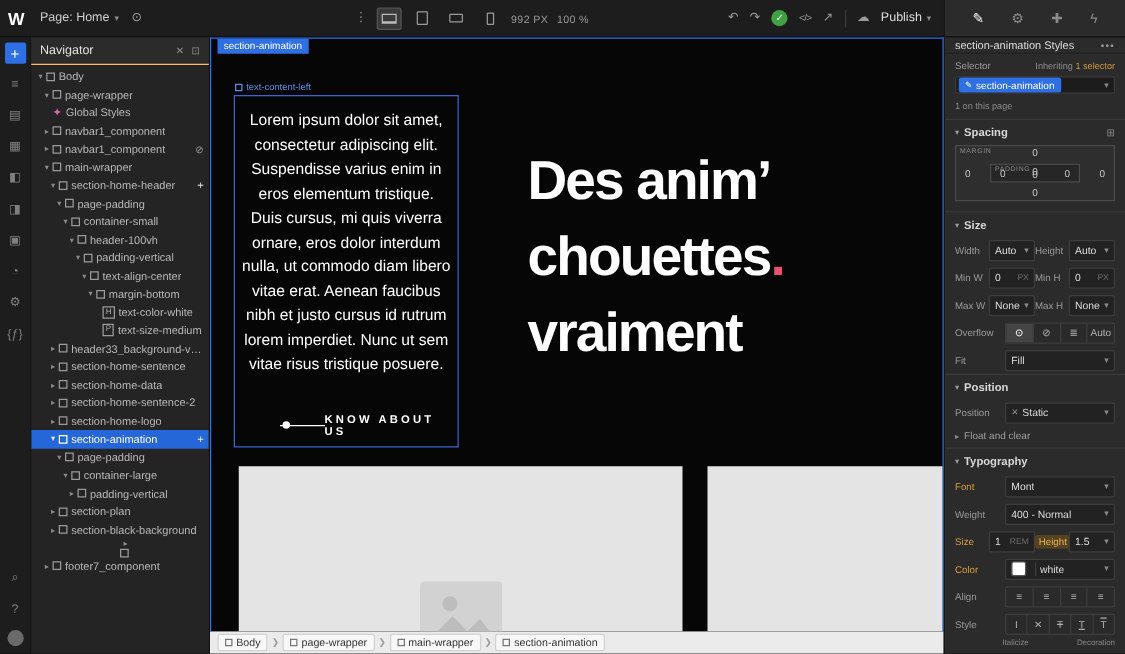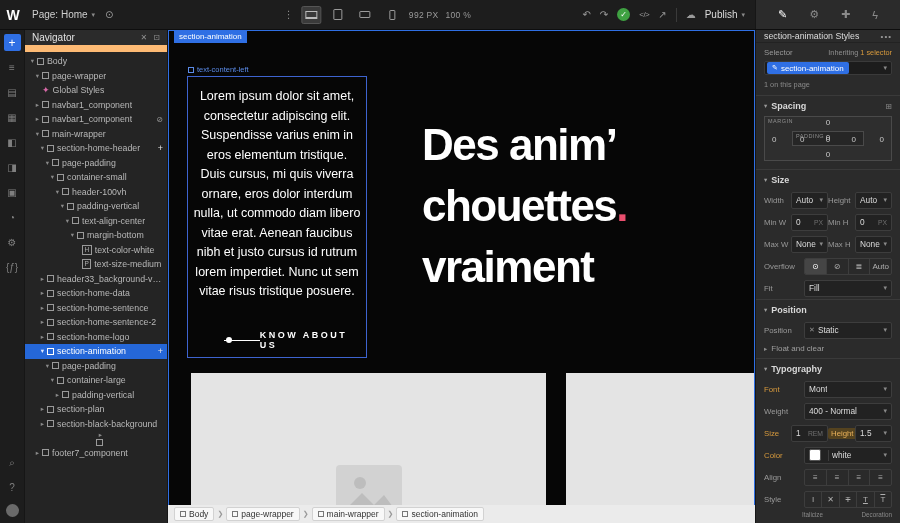--- a/index.html
+++ b/index.html
@@ -44,21 +44,21 @@
   flex-direction:column;align-items:center;padding:4px 0 6px;gap:8px;flex-shrink:0}
 .ric{width:17px;height:17px;display:flex;align-items:center;justify-content:center;
   color:#7f7f7f;font-size:10px;cursor:pointer}
 .ric.accent{background:#2f6fe4;color:#fff;border-radius:2px;font-size:12px}
 .rail-spacer{flex:1}
 .avatar{width:13px;height:13px;border-radius:50%;background:#6a6a6a}
 
 
 .nav-panel{width:143px;background:#242424;border-right:1px solid #161616;display:flex;
   flex-direction:column;flex-shrink:0}
-.nav-header{height:22px;background:#2b2b2b;border-bottom:7px solid #fdba74;display:flex;
+.nav-header{height:22px;background:#2b2b2b;border-bottom:1px solid #fdba74;display:flex;
   align-items:center;justify-content:space-between;padding:0 7px;font-size:10px;color:#e2e2e2}
 .nh-icons{display:flex;gap:6px;color:#8f8f8f;font-size:8px}
 .tree{flex:1;overflow:hidden;padding-top:2px}
 .trow{height:14.5px;display:flex;align-items:center;font-size:8.8px;color:#b8b8b8;
   padding-right:4px;white-space:nowrap;cursor:pointer}
 .trow.selected{background:#2567d8;color:#fff}
 .caret{width:9px;font-size:6.5px;color:#8a8a8a;text-align:center;flex-shrink:0}
 .trow.selected .caret{color:#dfe9ff}
 .bicon{width:7px;height:7px;border:1px solid #9a9a9a;margin-right:3px;flex-shrink:0}
 .trow.selected .bicon{border-color:#fff}
@@ -314,26 +314,26 @@
             <span class="tlabel">text-size-medium</span>
           </div>
           <div class="trow" style="padding-left: 13px;">
             <span class="caret">▸</span>
             <span class="bicon"></span>
             <span class="tlabel">header33_background-video-wrapper</span>
           </div>
           <div class="trow" style="padding-left: 13px;">
             <span class="caret">▸</span>
             <span class="bicon"></span>
+            <span class="tlabel">section-home-sentence</span>
+          </div>
+          <div class="trow" style="padding-left: 13px;">
+            <span class="caret">▸</span>
+            <span class="bicon"></span>
             <span class="tlabel">section-home-data</span>
-          </div>
-          <div class="trow" style="padding-left: 13px;">
-            <span class="caret">▸</span>
-            <span class="bicon"></span>
-            <span class="tlabel">section-home-sentence</span>
           </div>
           <div class="trow" style="padding-left: 13px;">
             <span class="caret">▸</span>
             <span class="bicon"></span>
             <span class="tlabel">section-home-sentence-2</span>
           </div>
           <div class="trow" style="padding-left: 13px;">
             <span class="caret">▸</span>
             <span class="bicon"></span>
             <span class="tlabel">section-home-logo</span>

